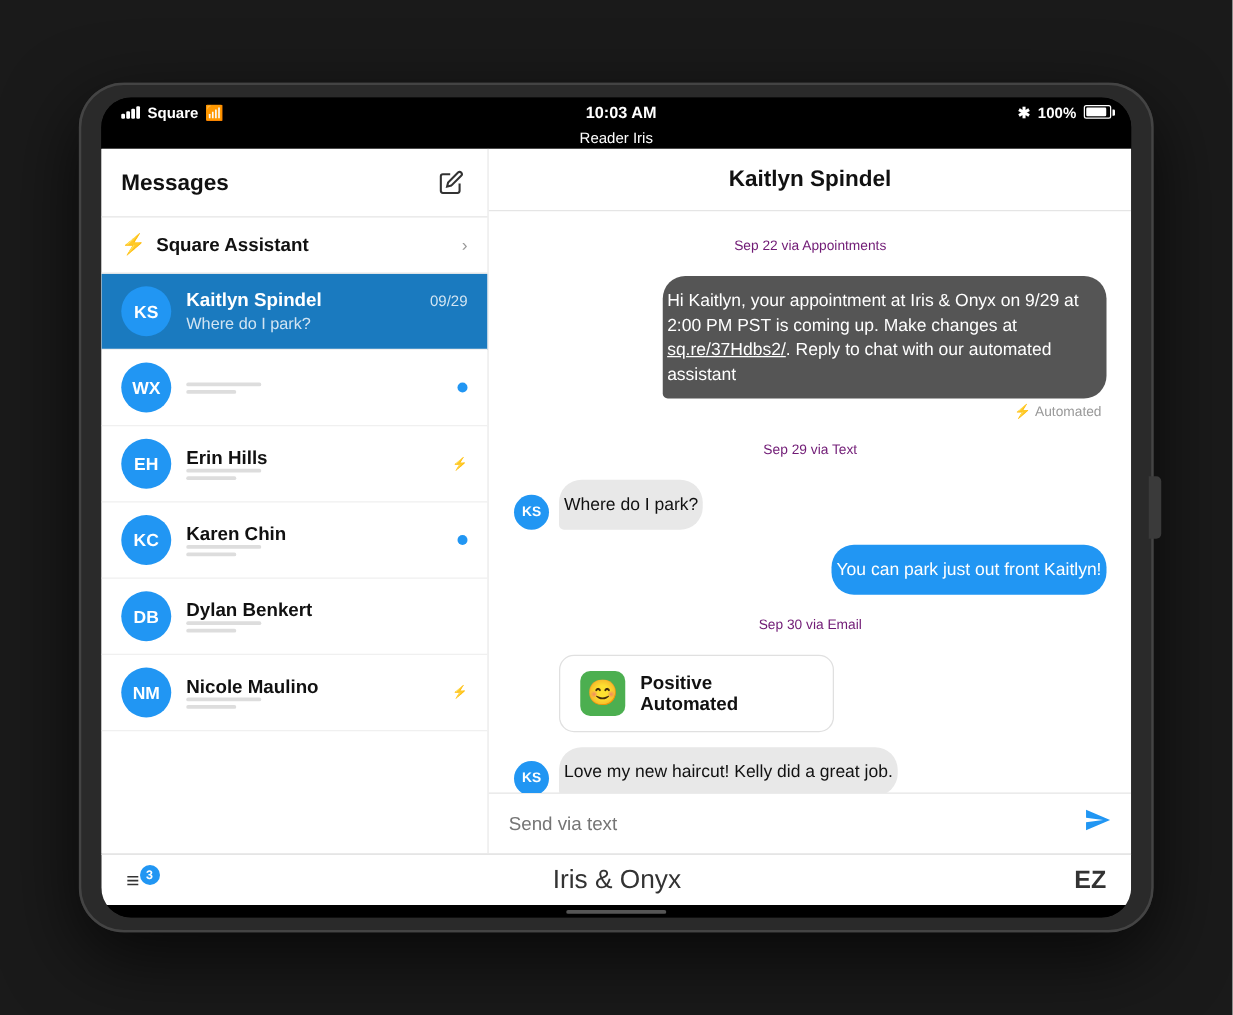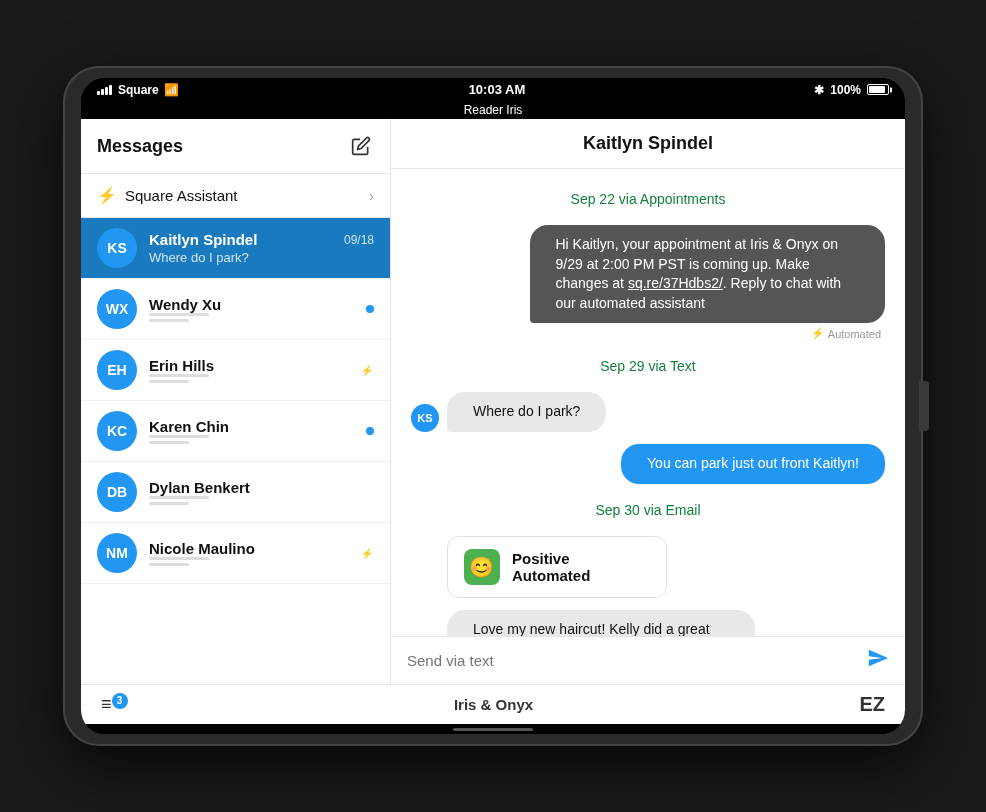--- a/index.html
+++ b/index.html
@@ -138,21 +138,21 @@
       display: flex;
       align-items: center;
       gap: 8px;
     }
     .lightning-icon {
       color: #f5a623;
       font-size: 16px;
     }
     .square-assistant-label {
       font-size: 15px;
-      font-weight: 400;
+      font-weight: 700;
       color: #111;
     }
     .chevron-right {
       color: #999;
       font-size: 14px;
     }
 
     
     .contact-list {
       flex: 1;
@@ -274,38 +274,38 @@
       flex: 1;
       overflow-y: auto;
       padding: 16px 20px;
       display: flex;
       flex-direction: column;
       gap: 12px;
     }
 
     .message-timestamp {
       text-align: center;
-      font-size: 14px;
-      color: #15803d;
+      font-size: 11px;
+      color: #701a75;
       margin: 6px 0;
     }
 
     .message-row {
       display: flex;
       align-items: flex-end;
       gap: 8px;
     }
 
     .message-row.outgoing {
       flex-direction: row-reverse;
     }
 
     .message-bubble {
       max-width: 65%;
-      padding: 10px 26px;
+      padding: 10px 4px;
       border-radius: 18px;
       font-size: 14px;
       line-height: 1.4;
     }
 
     .message-bubble.incoming {
       background: #e8e8e8;
       color: #111;
       border-bottom-left-radius: 4px;
     }
@@ -419,23 +419,23 @@
       border-radius: 50%;
       width: 16px;
       height: 16px;
       display: flex;
       align-items: center;
       justify-content: center;
       margin-left: -4px;
       margin-top: -8px;
     }
     .bottom-bar-center {
-      font-size: 15px;
+      font-size: 21px;
       color: #333;
-      font-weight: 700;
+      font-weight: 400;
     }
     .bottom-bar-right {
       font-size: 20px;
       font-weight: 700;
       color: #333;
     }
 
     
     .home-indicator {
       height: 10px;
@@ -532,32 +532,29 @@
           <span class="chevron-right">›</span>
         </div>
 
         <div class="contact-list">
 
           <div class="contact-item active">
             <div class="avatar">KS</div>
             <div class="contact-info">
               <div class="contact-name-row">
                 <span class="contact-name">Kaitlyn Spindel</span>
-                <span class="contact-date">09/18</span>
+                <span class="contact-date">09/29</span>
               </div>
               <div class="contact-preview">Where do I park?</div>
             </div>
           </div>
 
           <div class="contact-item">
             <div class="avatar">WX</div>
             <div class="contact-info">
-              <div class="contact-name-row">
-                <span class="contact-name">Wendy Xu</span>
-              </div>
               <div class="preview-lines">
                 <div class="preview-line long"></div>
                 <div class="preview-line short"></div>
               </div>
             </div>
             <div class="contact-meta">
               <div class="dot-badge"></div>
             </div>
           </div>
 

